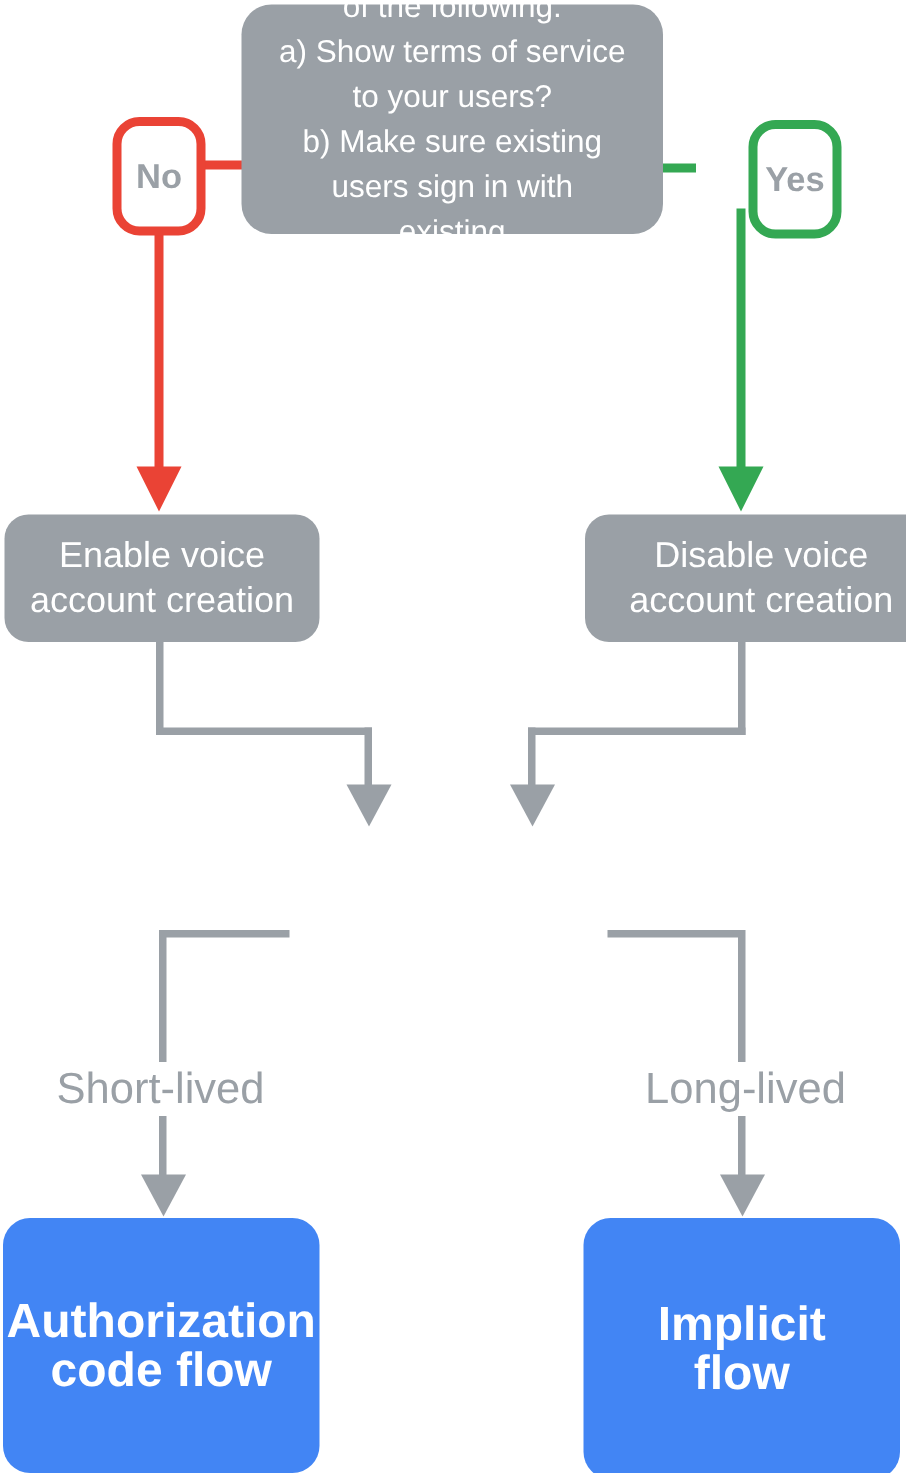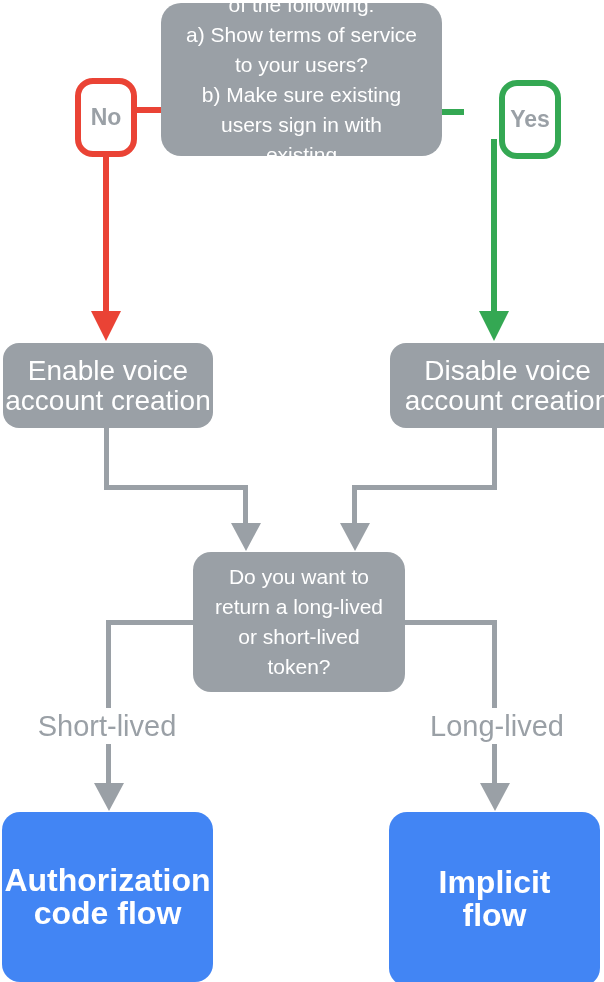--- a/index.html
+++ b/index.html
@@ -32,21 +32,21 @@
     color: var(--node_text);
     display: flex;
     align-items: center;
     justify-content: center;
     text-align: center;
     white-space: pre-line;
     z-index: 2;
     box-sizing: border-box;
   }
   .question { border-radius: 20px; font-size: 21px; line-height: 30px; }
-  .action   { border-radius: 16px; font-size: 28px; line-height: 30px; }
+  .action   { border-radius: 16px; font-size: 24px; line-height: 30px; }
   .terminal {
     position: absolute;
     background: var(--terminal_blue);
     color: var(--node_text);
     border-radius: 18px;
     display: flex;
     align-items: center;
     justify-content: center;
     text-align: center;
     white-space: pre-line;
@@ -133,24 +133,20 @@
   <div class="line gray" style="left:104px; top:428px; width:5px; height:62px;"></div>
   <div class="line gray" style="left:104px; top:485px; width:144px; height:5px;"></div>
   <div class="line gray" style="left:243px; top:485px; width:5px; height:40px;"></div>
   <div class="arrow gray" style="left:231px; top:523px;"></div>
 
   <div class="line gray" style="left:492px; top:428px; width:5px; height:62px;"></div>
   <div class="line gray" style="left:352px; top:485px; width:145px; height:5px;"></div>
   <div class="line gray" style="left:352px; top:485px; width:5px; height:40px;"></div>
   <div class="arrow gray" style="left:340px; top:523px;"></div>
 
-  <div class="node question" style="left:193px; top:552px; width:212px; height:140px; border-radius:18px;">Do you want to
-return a long-lived
-or short-lived
-token?</div>
 
   <div class="line gray" style="left:106px; top:620px; width:87px; height:5px;"></div>
   <div class="line gray" style="left:106px; top:620px; width:5px; height:165px;"></div>
   <div class="branch-label" style="left:22px; top:708px;">Short-lived</div>
   <div class="arrow gray" style="left:94px; top:783px;"></div>
 
   <div class="line gray" style="left:405px; top:620px; width:87px; height:5px;"></div>
   <div class="line gray" style="left:492px; top:620px; width:5px; height:165px;"></div>
   <div class="branch-label" style="left:412px; top:708px;">Long-lived</div>
   <div class="arrow gray" style="left:480px; top:783px;"></div>

